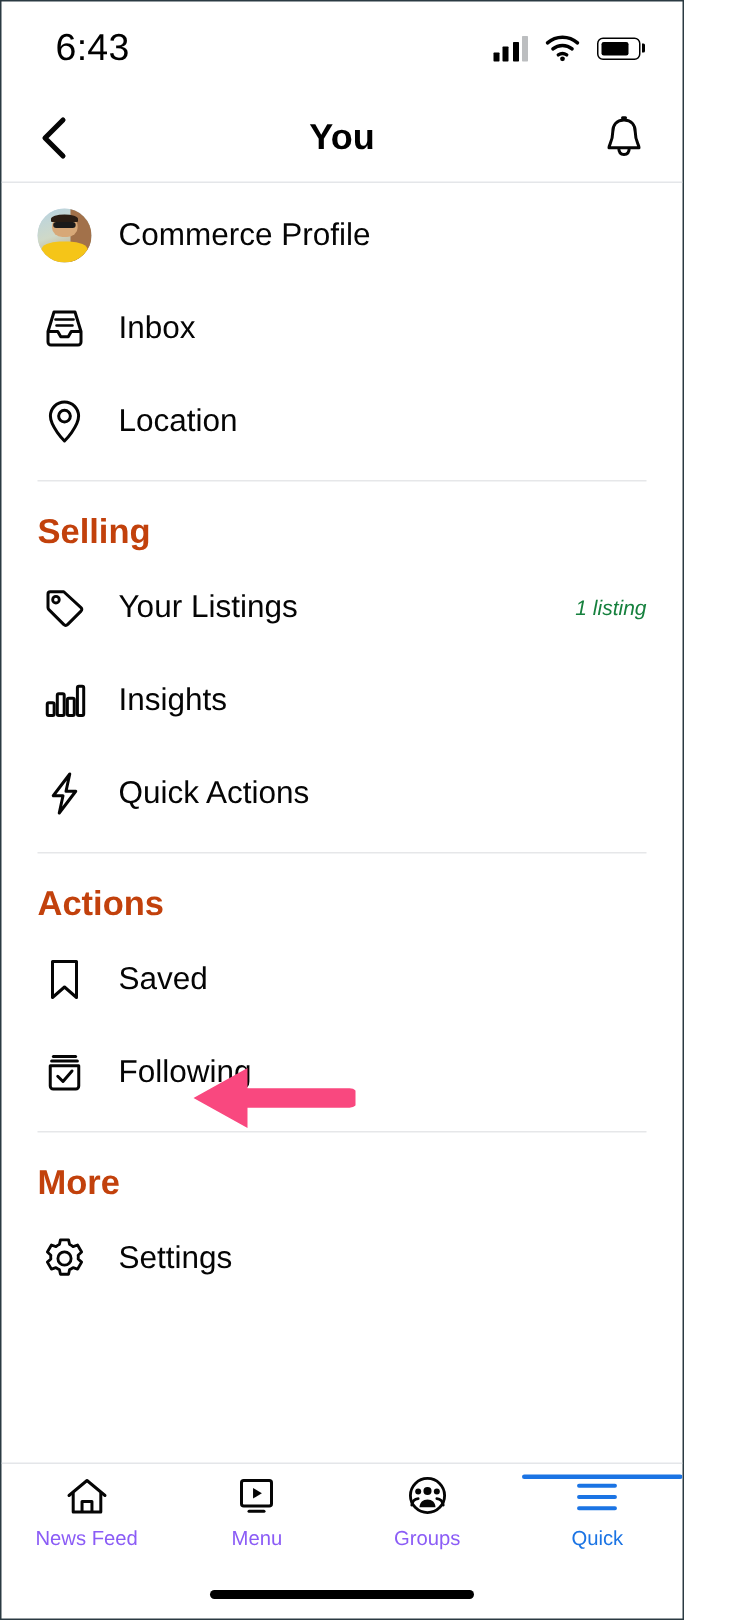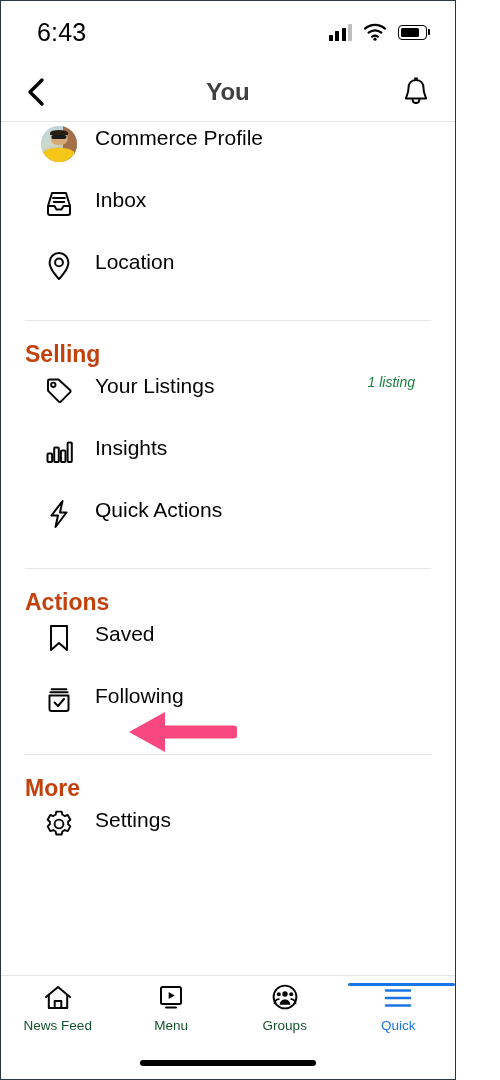--- a/index.html
+++ b/index.html
@@ -57,40 +57,40 @@
   .header {
     height: 58px;
     flex: 0 0 58px;
     display: flex;
     align-items: center;
     padding: 0 24px;
     position: relative;
   }
   .header-title {
     position: absolute; left: 0; right: 0; text-align: center;
-    font-size: 24px; font-weight: bold; color: #404040;
+    font-size: 24px; font-weight: bold; color: #000000;
     pointer-events: none;
   }
   .hdr-btn { display: flex; align-items: center; justify-content: center; cursor: pointer; }
   .hdr-btn.left { margin-right: auto; }
   .hdr-btn.right { margin-left: auto; }
   .header-rule { height: 1px; background: #e4e6e9; margin: 0; }
 
   
   .scroll {
     flex: 1 1 auto;
     overflow: hidden;
     position: relative;
     padding-top: 4px;
   }
   .row {
     display: flex;
-    align-items: flex-start;
+    align-items: center;
     height: 62px;
-    padding: 0 40px;
+    padding: 0 24px;
     cursor: pointer;
   }
   .row .ic {
     width: 36px; flex: 0 0 36px;
     display: flex; align-items: center; justify-content: center;
     color: #050505;
   }
   .row .lbl {
     margin-left: 18px;
     font-size: 21px;
@@ -140,21 +140,21 @@
     position: relative;
     height: 72px;
     align-items: flex-start;
     padding-top: 8px;
   }
   .tab {
     flex: 1 1 20%;
     display: flex; flex-direction: column; align-items: center;
     gap: 6px; cursor: pointer; position: relative;
   }
-  .tab .tlabel { font-size: 13.5px; color: #14532d; }
+  .tab .tlabel { font-size: 13.5px; color: #8b5cf6; }
   .tab.active .tlabel { color: #1b74e4; }
   .tab-indicator {
     position: absolute; top: -1px; left: 6%; right: 0;
     height: 3px; background: #1b74e4; border-radius: 2px;
   }
   .homebar-wrap { flex: 0 0 32px; display: flex; align-items: center; justify-content: center; }
   .homebar { width: 176px; height: 6px; background: #000; border-radius: 4px; }
 
   svg { display: block; }
 </style>

